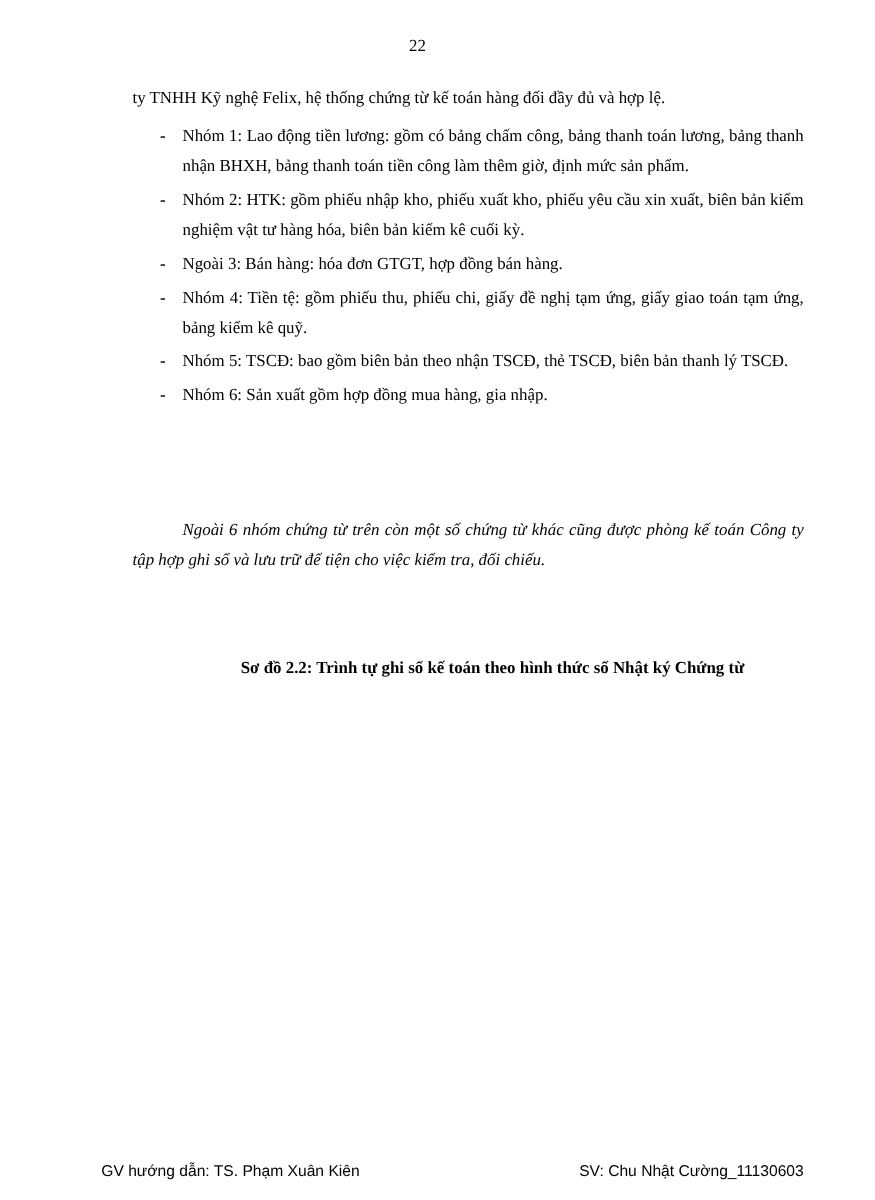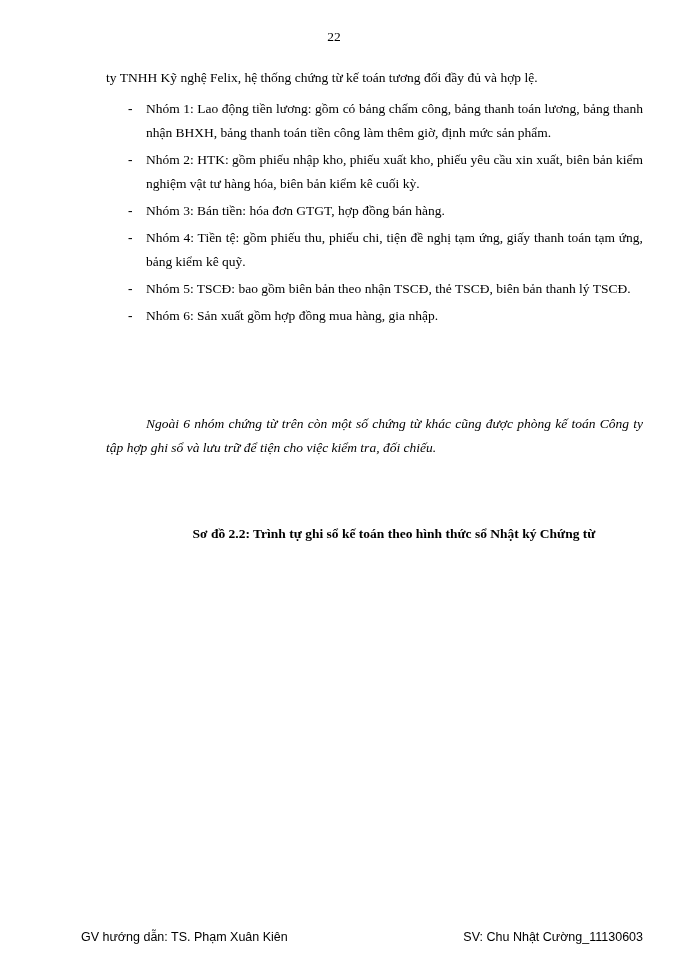--- a/index.html
+++ b/index.html
@@ -36,27 +36,27 @@
       position: absolute; top: 930px; left: 81px; width: 562px;
       font-family: "Liberation Sans", "DejaVu Sans", sans-serif; font-size: 12.5px;
       display: flex; justify-content: space-between;
     }
   </style>
 </head>
 <body>
 
 <div class="page-number">22</div>
 
-<div class="first-line">ty TNHH  Kỹ nghệ Felix, hệ thống chứng từ kế toán tương đối đầy đủ và hợp lệ.</div>
+<div class="first-line">ty TNHH  Kỹ nghệ Felix, hệ thống chứng từ kế toán hàng đối đầy đủ và hợp lệ.</div>
 
 <ul class="groups">
   <li><span class="bullet">-</span><span>Nhóm 1: Lao động tiền lương:  gồm có bảng chấm công, bảng thanh toán lương, bảng thanh nhận BHXH, bảng thanh toán tiền công làm thêm giờ, định mức sản phẩm.</span></li>
   <li><span class="bullet">-</span><span>Nhóm 2: HTK:  gồm phiếu nhập kho, phiếu xuất kho, phiếu yêu cầu xin xuất, biên bản kiểm nghiệm vật tư hàng hóa, biên bản kiểm kê cuối kỳ.</span></li>
-  <li><span class="bullet">-</span><span>Nhóm 3: Bán tiền:  hóa đơn GTGT,  hợp đồng bán hàng.</span></li>
-  <li><span class="bullet">-</span><span>Nhóm 4: Tiền tệ: gồm phiếu thu, phiếu chi, tiện đề nghị tạm ứng, giấy thanh toán tạm ứng, bảng kiểm kê quỹ.</span></li>
+  <li><span class="bullet">-</span><span>Ngoài 3: Bán hàng:  hóa đơn GTGT,  hợp đồng bán hàng.</span></li>
+  <li><span class="bullet">-</span><span>Nhóm 4: Tiền tệ: gồm phiếu thu, phiếu chi, giấy đề nghị tạm ứng, giấy giao toán tạm ứng, bảng kiểm kê quỹ.</span></li>
   <li><span class="bullet">-</span><span>Nhóm 5: TSCĐ:  bao gồm biên bản theo nhận TSCĐ,  thẻ TSCĐ,  biên bản thanh lý TSCĐ.</span></li>
   <li><span class="bullet">-</span><span>Nhóm 6: Sản xuất gồm hợp đồng mua hàng,  gia nhập.</span></li>
 </ul>
 
 <p class="closing">Ngoài 6 nhóm chứng từ trên còn một số chứng từ khác  cũng được phòng kế toán Công ty tập hợp ghi sổ và lưu trữ để tiện cho việc kiểm tra, đối chiếu.</p>
 
 <div class="diagram-title">Sơ đồ 2.2: Trình tự ghi sổ kế toán theo hình thức sổ Nhật ký Chứng từ</div>
 
 <div class="footer">
   <span>GV hướng dẫn: TS. Phạm Xuân Kiên</span>

